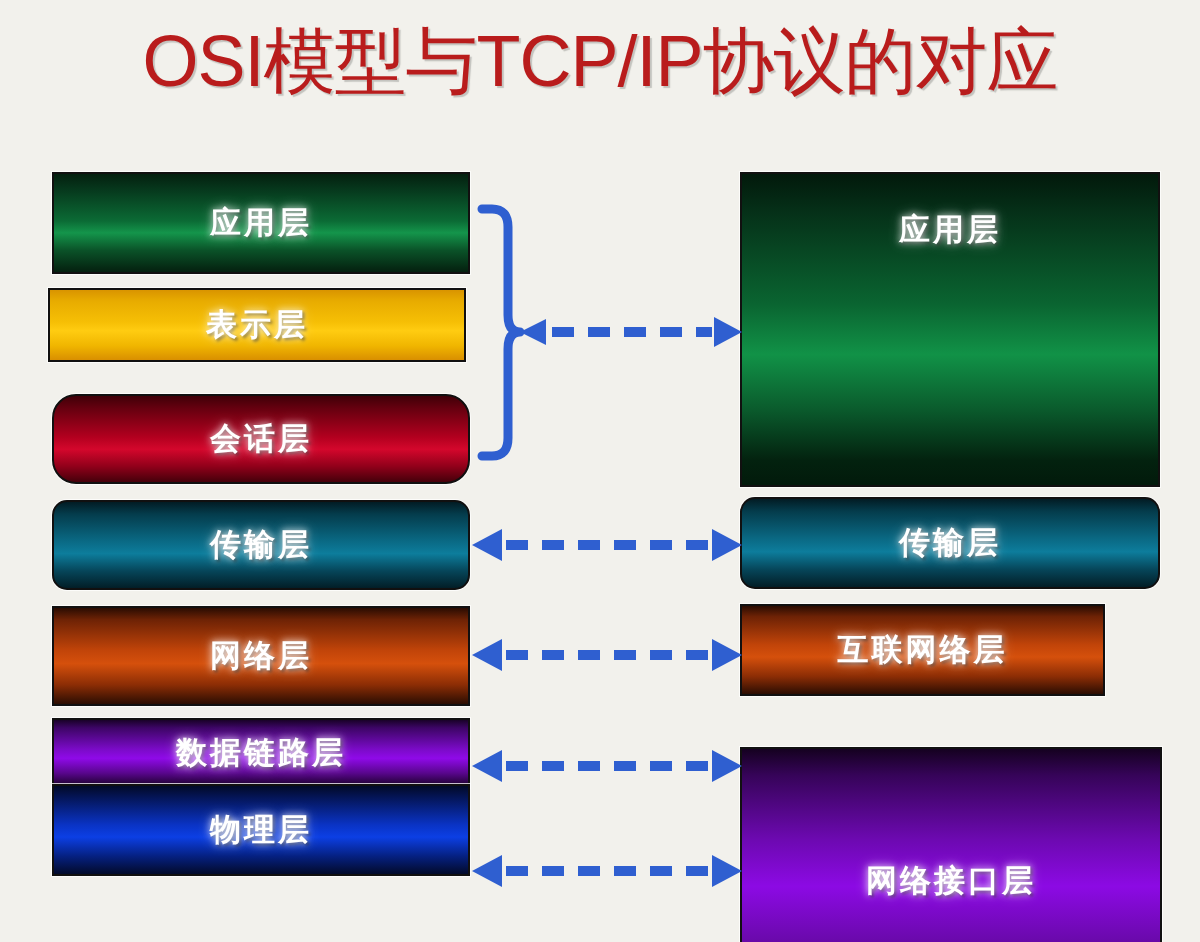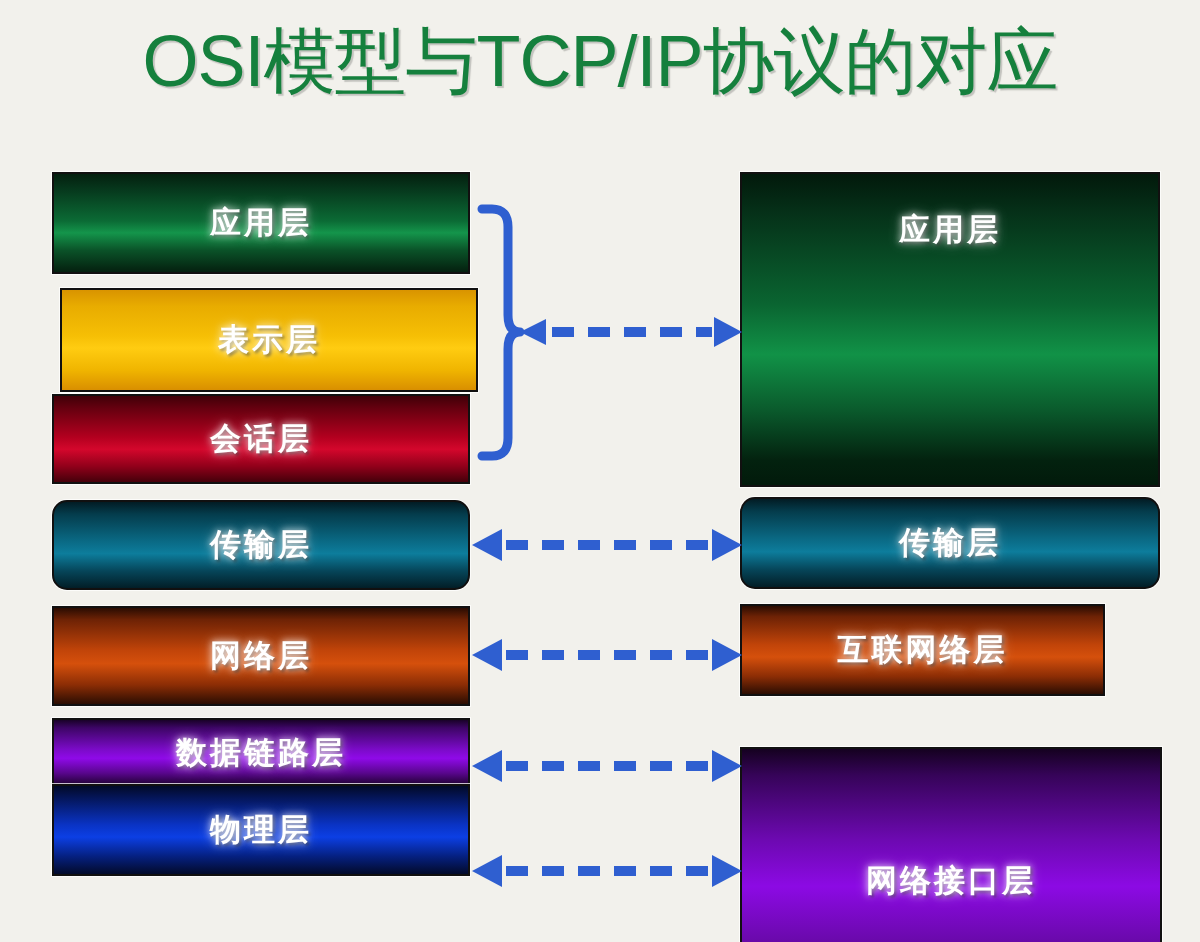--- a/index.html
+++ b/index.html
@@ -25,21 +25,21 @@
   #title {
     position: absolute;
     left: 0;
     top: 18px;
     width: 1200px;
     text-align: center;
     font-family: "Liberation Sans", "DejaVu Sans", sans-serif;
     font-size: 72px;
     line-height: 86px;
     font-weight: 400;
-    color: #15803d;
+    color: #b91c1c;
     letter-spacing: -1px;
     text-shadow: 2px 2px 1px rgba(190,190,185,0.9);
     white-space: nowrap;
   }
 
   
   .layer-box {
     position: absolute;
     box-sizing: border-box;
     border: 2px solid #111010;
@@ -80,20 +80,21 @@
   }
   .fill-yellow {
     background: linear-gradient(to bottom,
       #d99400 0%, #e8ac00 16%, #f6bf05 46%, #ffcc11 58%,
       #f0b500 80%, #d98f00 100%);
   }
   .fill-red {
     background: linear-gradient(to bottom,
       #400008 0%, #65000f 14%, #b3001f 48%, #d4072c 62%,
       #90001a 82%, #45000a 100%);
+    border-radius: 24px;
   }
   .fill-teal {
     background: linear-gradient(to bottom,
       #021c24 0%, #043c4c 14%, #0a6a85 46%, #0d7d9c 60%,
       #06465a 80%, #021e27 100%);
     border-radius: 15px;
   }
   .fill-orange {
     background: linear-gradient(to bottom,
       #2a0c02 0%, #6d2205 12%, #c14409 44%, #d5500c 58%,
@@ -123,21 +124,21 @@
 <body>
 
 <div id="slide">
 
   <div id="title">OSI模型与TCP/IP协议的对应</div>
 
   <div class="layer-box fill-green" style="left:52px; top:172px; width:418px; height:102px;">
     <div class="layer-label label-mid">应用层</div>
   </div>
 
-  <div class="layer-box fill-yellow" style="left:60px; top:288px; width:418px; height:104px;">
+  <div class="layer-box fill-yellow" style="left:48px; top:288px; width:418px; height:74px;">
     <div class="layer-label label-mid">表示层</div>
   </div>
 
   <div class="layer-box fill-red" style="left:52px; top:394px; width:418px; height:90px;">
     <div class="layer-label label-mid">会话层</div>
   </div>
 
   <div class="layer-box fill-teal" style="left:52px; top:500px; width:418px; height:90px;">
     <div class="layer-label label-mid">传输层</div>
   </div>

